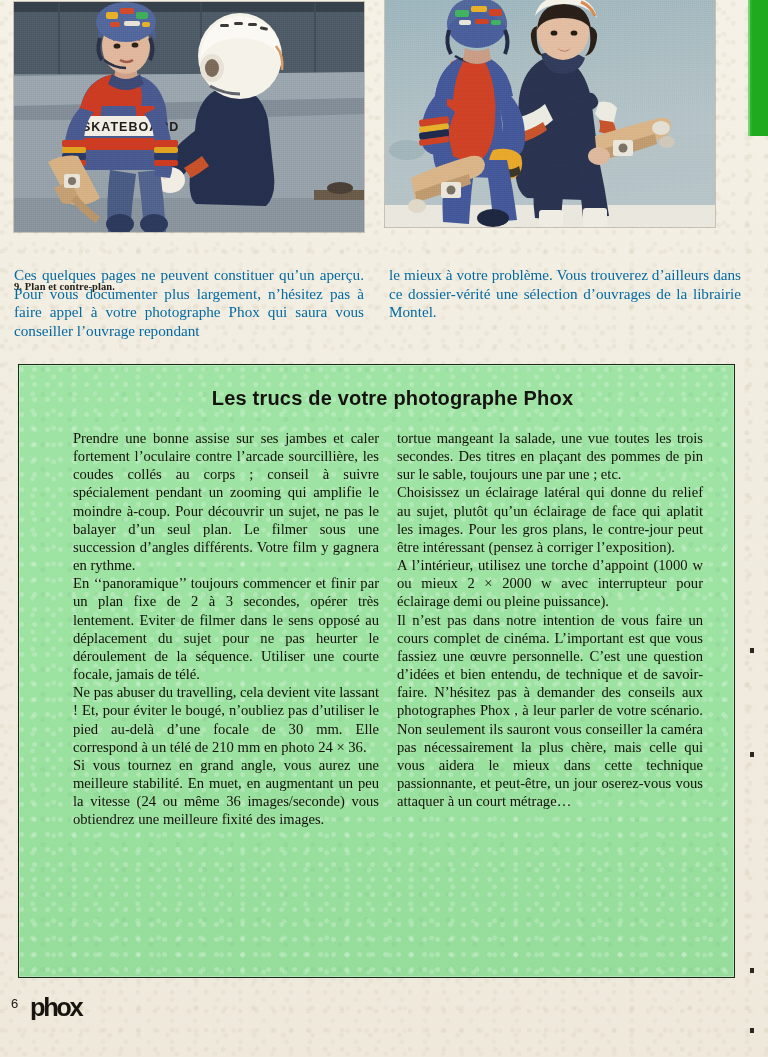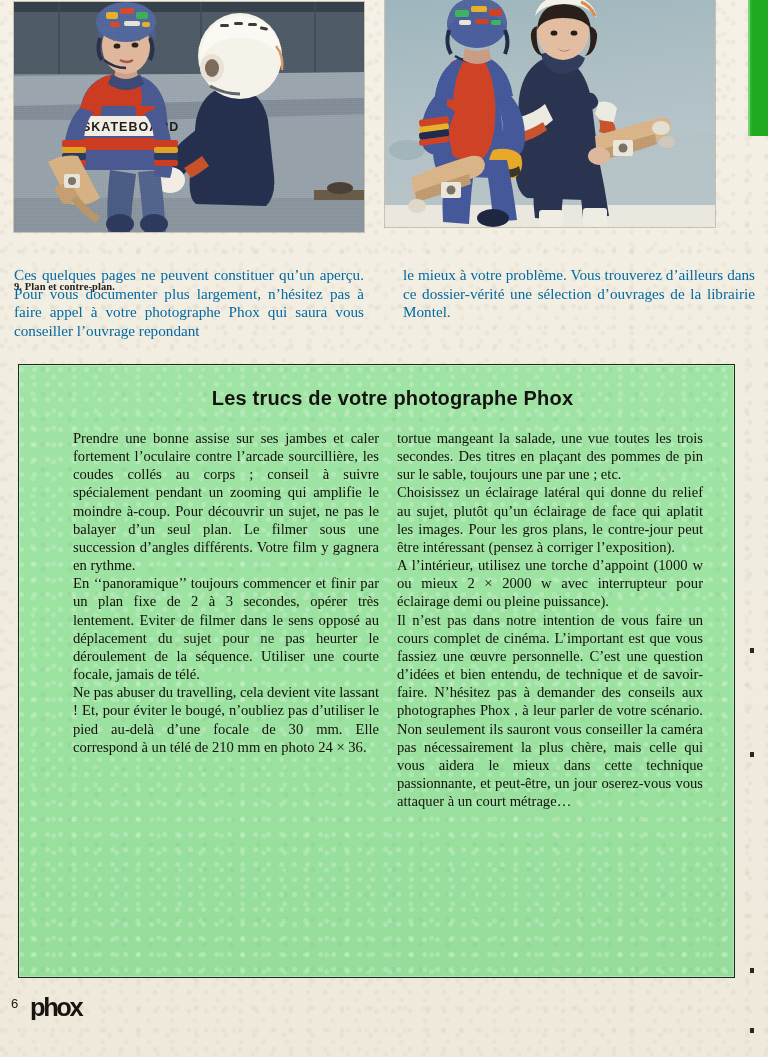--- a/index.html
+++ b/index.html
@@ -55,21 +55,21 @@
 
   
   .col{
     position:absolute;
     font-size:15.2px;line-height:18.6px;
     color:#0369a1;
     text-align:justify;
     -webkit-hyphens:none;hyphens:none;
   }
   .col-left{left:14px;top:266px;width:350px;}
-  .col-right{left:403px;top:266px;width:352px;}
+  .col-right{left:389px;top:266px;width:352px;}
 
   
   .green-box{
     position:absolute;left:18px;top:364px;width:717px;height:614px;
     background:
       radial-gradient(circle at 20% 30%, rgba(255,255,255,.22) 0 2px, transparent 3px),
       radial-gradient(circle at 65% 70%, rgba(255,255,255,.18) 0 2px, transparent 3px),
       radial-gradient(circle at 88% 18%, rgba(120,190,130,.18) 0 2px, transparent 3px),
       linear-gradient(180deg,#9fe4a4 0%,#9ce2a1 50%,#96dd9c 100%);
     background-size:13px 15px,21px 17px,27px 25px,100% 100%;
@@ -358,20 +358,21 @@
 
 <div class="col col-left">Ces quelques pages ne peuvent constituer qu’un aperçu. Pour vous documenter plus largement, n’hésitez pas à faire appel à votre photographe Phox qui saura vous conseiller l’ouvrage repondant</div>
 <div class="col col-right">le mieux à votre problème. Vous trouverez d’ailleurs dans ce dossier-vérité une sélection d’ouvrages de la librairie Montel.</div>
 
 <div class="green-box">
   <div class="green-title">Les trucs de votre photographe Phox</div>
   <div class="green-col green-col-left">
       <p>Prendre une bonne assise sur ses jambes et caler fortement l’oculaire contre l’arcade sourcillière, les coudes collés au corps ; conseil à suivre spécialement pendant un zooming qui amplifie le moindre à-coup. Pour découvrir un sujet, ne pas le balayer d’un seul plan. Le filmer sous une succession d’angles différents. Votre film y gagnera en rythme.</p>
       <p>En ‘‘panoramique’’ toujours commencer et finir par un plan fixe de 2 à 3 secondes, opérer très lentement. Eviter de filmer dans le sens opposé au déplacement du sujet pour ne pas heurter le déroulement de la séquence. Utiliser une courte focale, jamais de télé.</p>
       <p>Ne pas abuser du travelling, cela devient vite lassant ! Et, pour éviter le bougé, n’oubliez pas d’utiliser le pied au-delà d’une focale de 30 mm. Elle correspond à un télé de 210 mm en photo 24 × 36.</p>
+      <p>Si vous tournez en grand angle, vous aurez une meilleure stabilité. En muet, en augmentant un peu la vitesse (24 ou même 36 images/seconde) vous obtiendrez une meilleure fixité des images.</p>
     </div>
   <div class="green-col green-col-right">
       <p>tortue mangeant la salade, une vue toutes les trois secondes. Des titres en plaçant des pommes de pin sur le sable, toujours une par une ; etc.</p>
       <p>Choisissez un éclairage latéral qui donne du relief au sujet, plutôt qu’un éclairage de face qui aplatit les images. Pour les gros plans, le contre-jour peut être intéressant (pensez à corriger l’exposition).</p>
       <p>A l’intérieur, utilisez une torche d’appoint (1000 w ou mieux 2 × 2000 w avec interrupteur pour éclairage demi ou pleine puissance).</p>
       <p>Il n’est pas dans notre intention de vous faire un cours complet de cinéma. L’important est que vous fassiez une œuvre personnelle. C’est une question d’idées et bien entendu, de technique et de savoir-faire. N’hésitez pas à demander des conseils aux photographes Phox , à leur parler de votre scénario. Non seulement ils sauront vous conseiller la caméra pas nécessairement la plus chère, mais celle qui vous aidera le mieux dans cette technique passionnante, et peut-être, un jour oserez-vous vous attaquer à un court métrage…</p>
     </div>
 </div>
 
 <div class="page-num">6</div>

